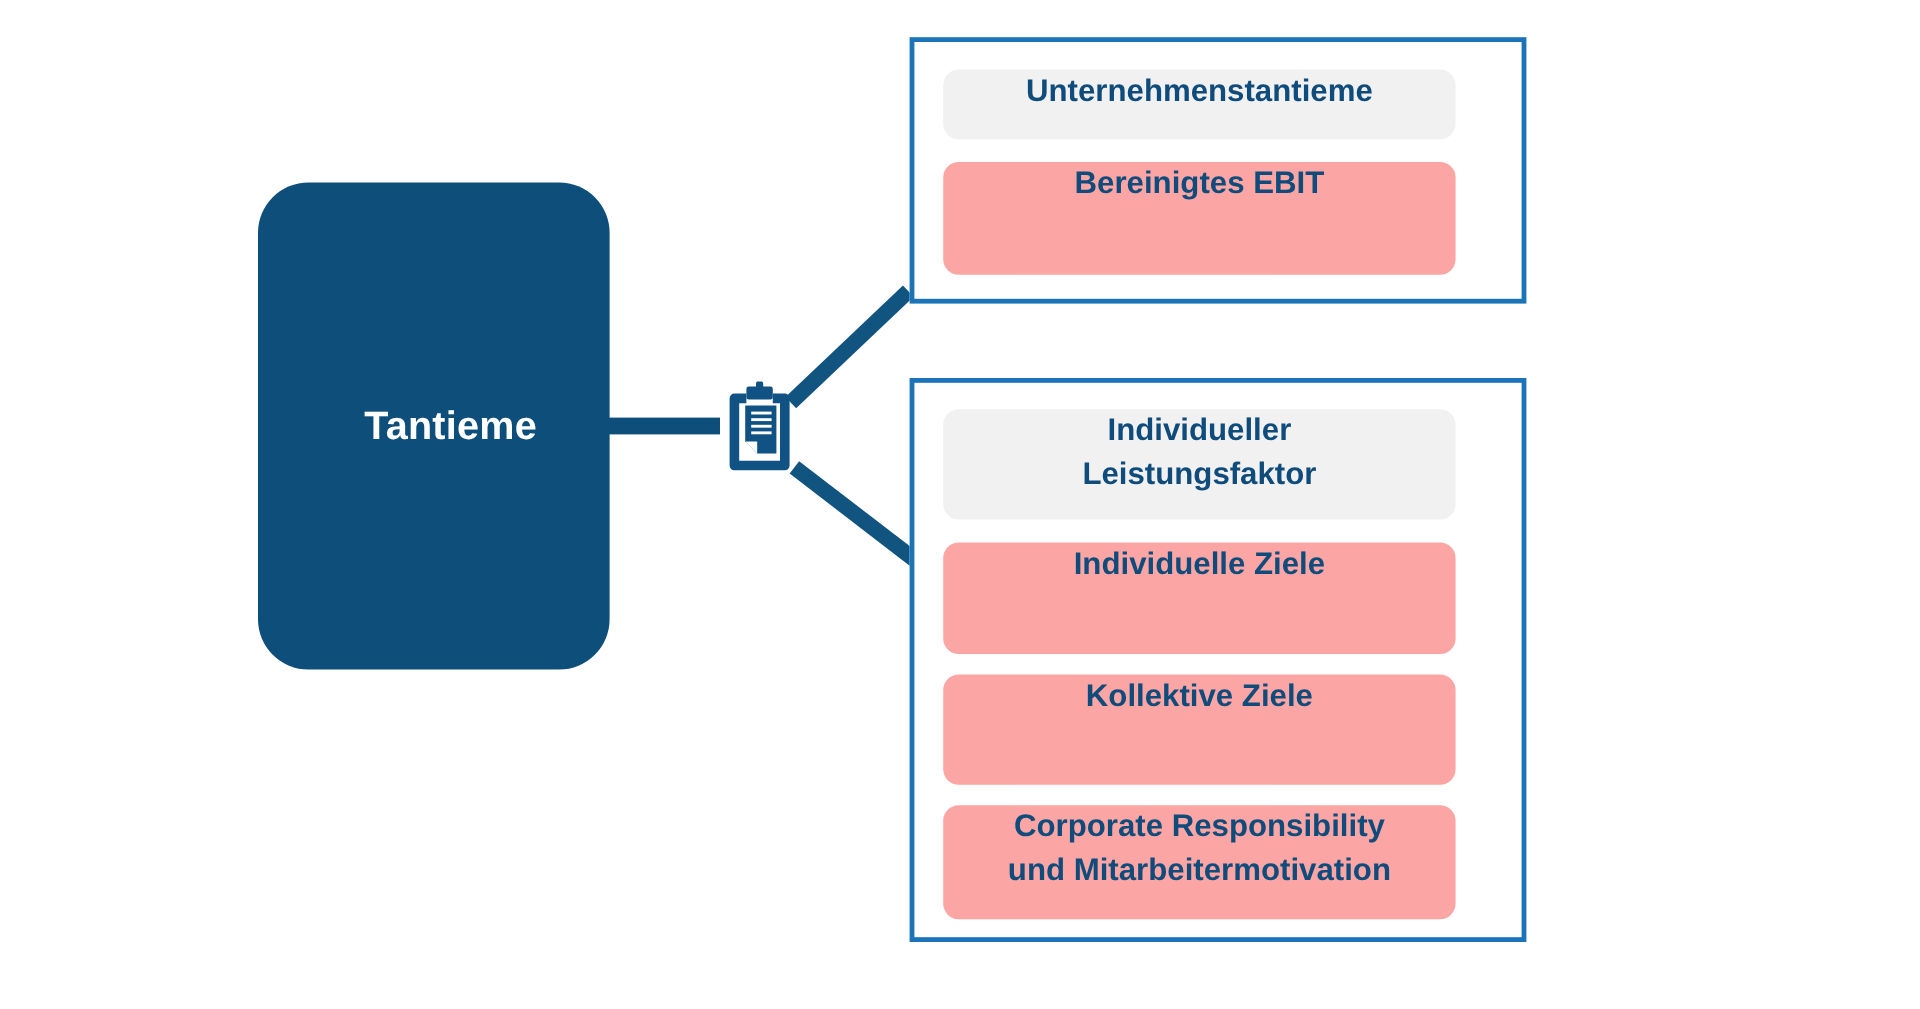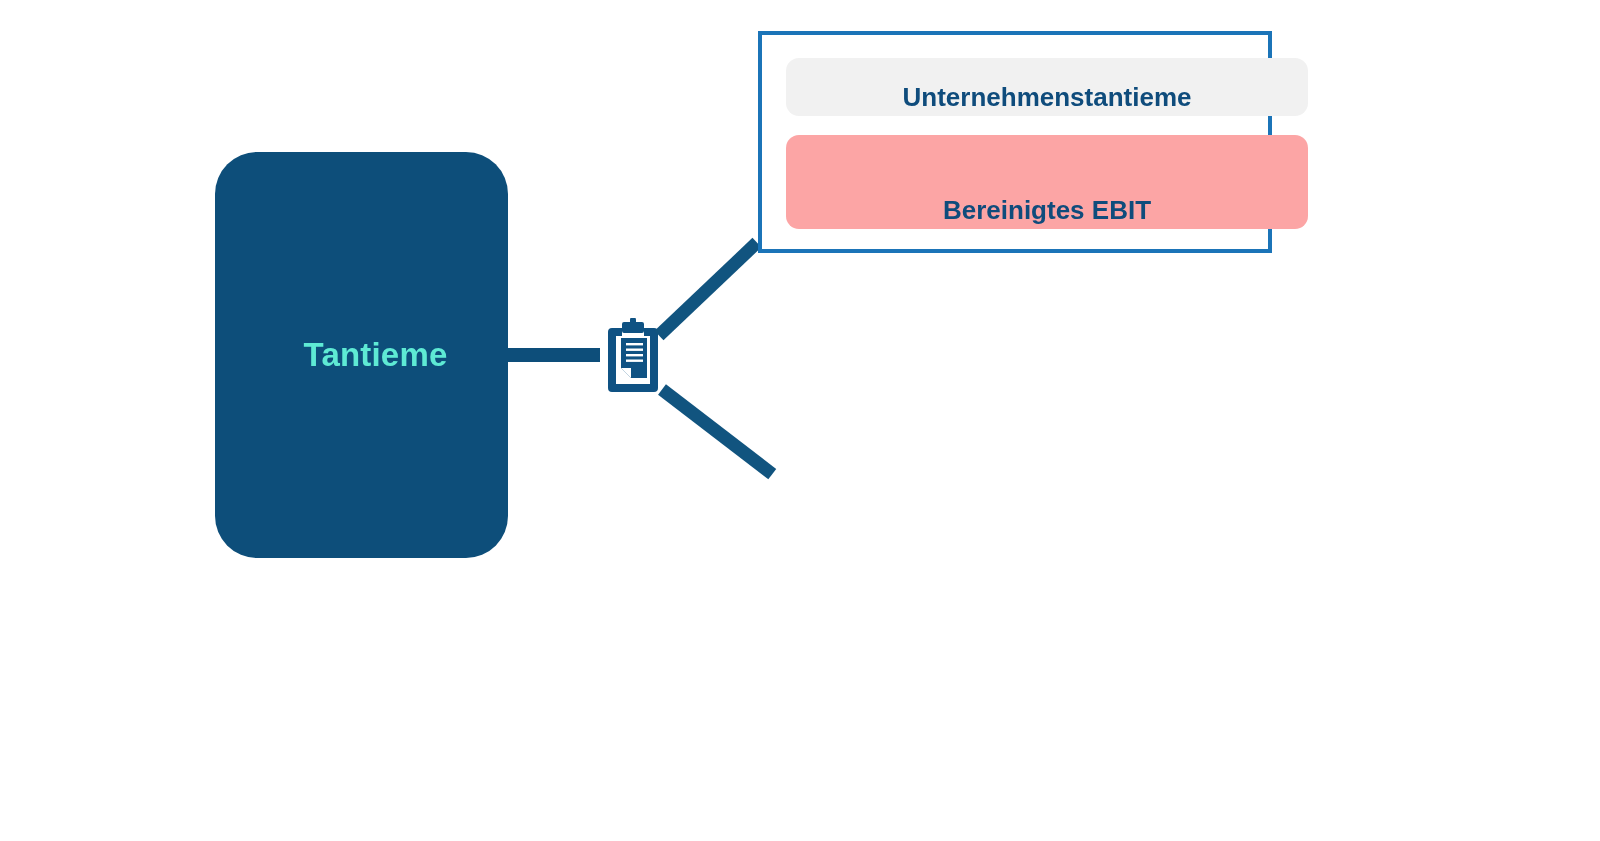--- a/index.html
+++ b/index.html
@@ -25,21 +25,21 @@
     top: 152px;
     width: 293px;
     height: 406px;
     background: #0d4e7a;
     border-radius: 42px;
     display: flex;
     align-items: center;
     justify-content: center;
   }
   .root-node .root-label {
-    color: #5eead4;
+    color: #ffffff;
     font-size: 33px;
     font-weight: bold;
     letter-spacing: 0.2px;
     margin-left: 28px;
   }
 
   
   .connector-h {
     position: absolute;
     left: 504px;
@@ -93,24 +93,24 @@
   .group-bottom {
     left: 758px;
     top: 315px;
     width: 514px;
     height: 470px;
   }
 
   .pill {
     position: absolute;
     left: 24px;
-    width: 522px;
+    width: 427px;
     border-radius: 13px;
     display: flex;
-    align-items: flex-end;
+    align-items: flex-start;
     justify-content: center;
     text-align: center;
     color: #0f4c7c;
     font-weight: bold;
     font-size: 26px;
     line-height: 1.37;
     box-sizing: border-box;
     padding: 0 10px;
   }
   .pill.header-pill {
@@ -166,14 +166,28 @@
 
   <div class="group-box group-top">
     <div class="pill header-pill pill-0">
       <span>Unternehmenstantieme</span>
     </div>
     <div class="pill value-pill pill-1">
       <span>Bereinigtes EBIT</span>
     </div>
   </div>
 
+  <div class="group-box group-bottom">
+    <div class="pill header-pill pill-0">
+      <span>Individueller<br>Leistungsfaktor</span>
+    </div>
+    <div class="pill value-pill pill-1">
+      <span>Individuelle Ziele</span>
+    </div>
+    <div class="pill value-pill pill-2">
+      <span>Kollektive Ziele</span>
+    </div>
+    <div class="pill value-pill pill-3">
+      <span>Corporate Responsibility<br>und Mitarbeitermotivation</span>
+    </div>
+  </div>
 
 </div>
 
 </body></html>

